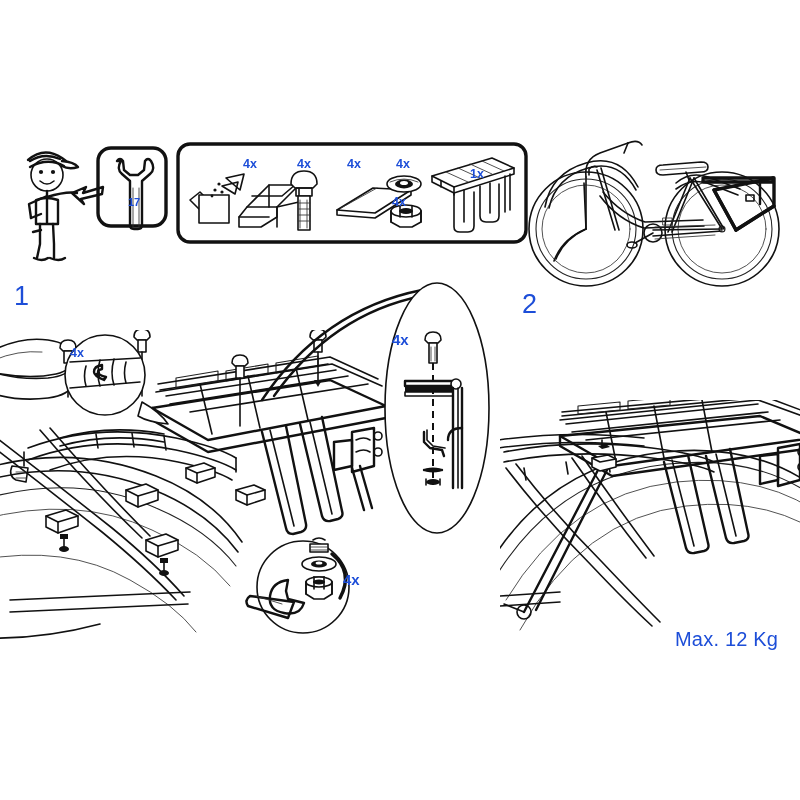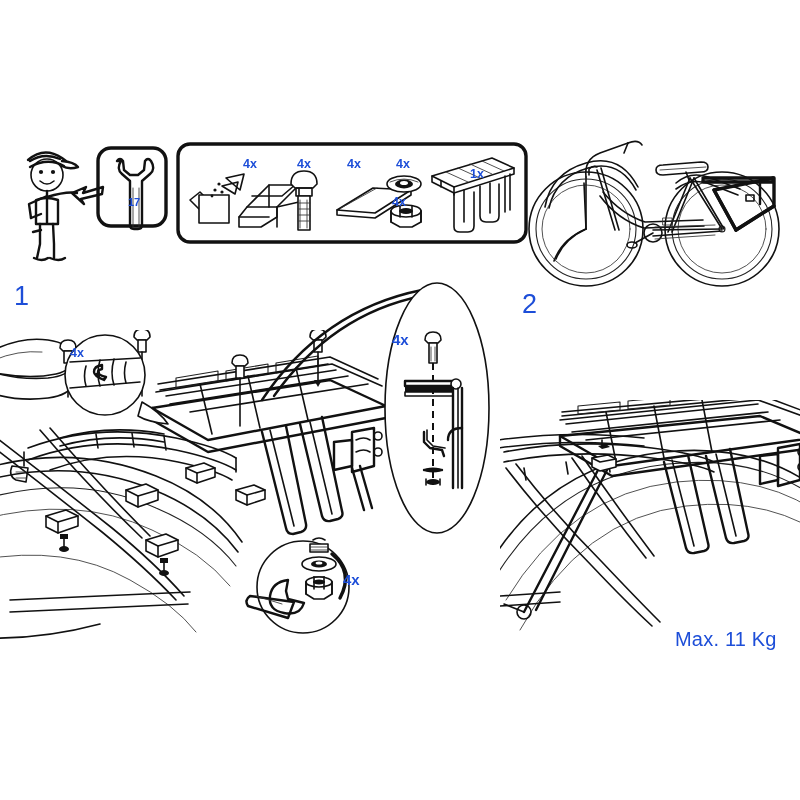--- a/index.html
+++ b/index.html
@@ -455,15 +455,15 @@
 <div class="lbl qty" style="left:392px;top:196px;">4x</div>
 <div class="lbl qty" style="left:470px;top:168px;">1x</div>
 
 <div class="lbl step-num" style="left:14px;top:283px;">1</div>
 <div class="lbl step-num" style="left:522px;top:291px;">2</div>
 
 <div class="lbl qty" style="left:70px;top:347px;">4x</div>
 <div class="lbl qty-big" style="left:392px;top:332px;">4x</div>
 <div class="lbl qty-big" style="left:343px;top:572px;">4x</div>
 
-<div class="lbl maxload" style="left:675px;top:629px;">Max. 11 Kg</div>
+<div class="lbl maxload" style="left:675px;top:629px;">Max. 12 Kg</div>
 
 </div>
 
 </body></html>

